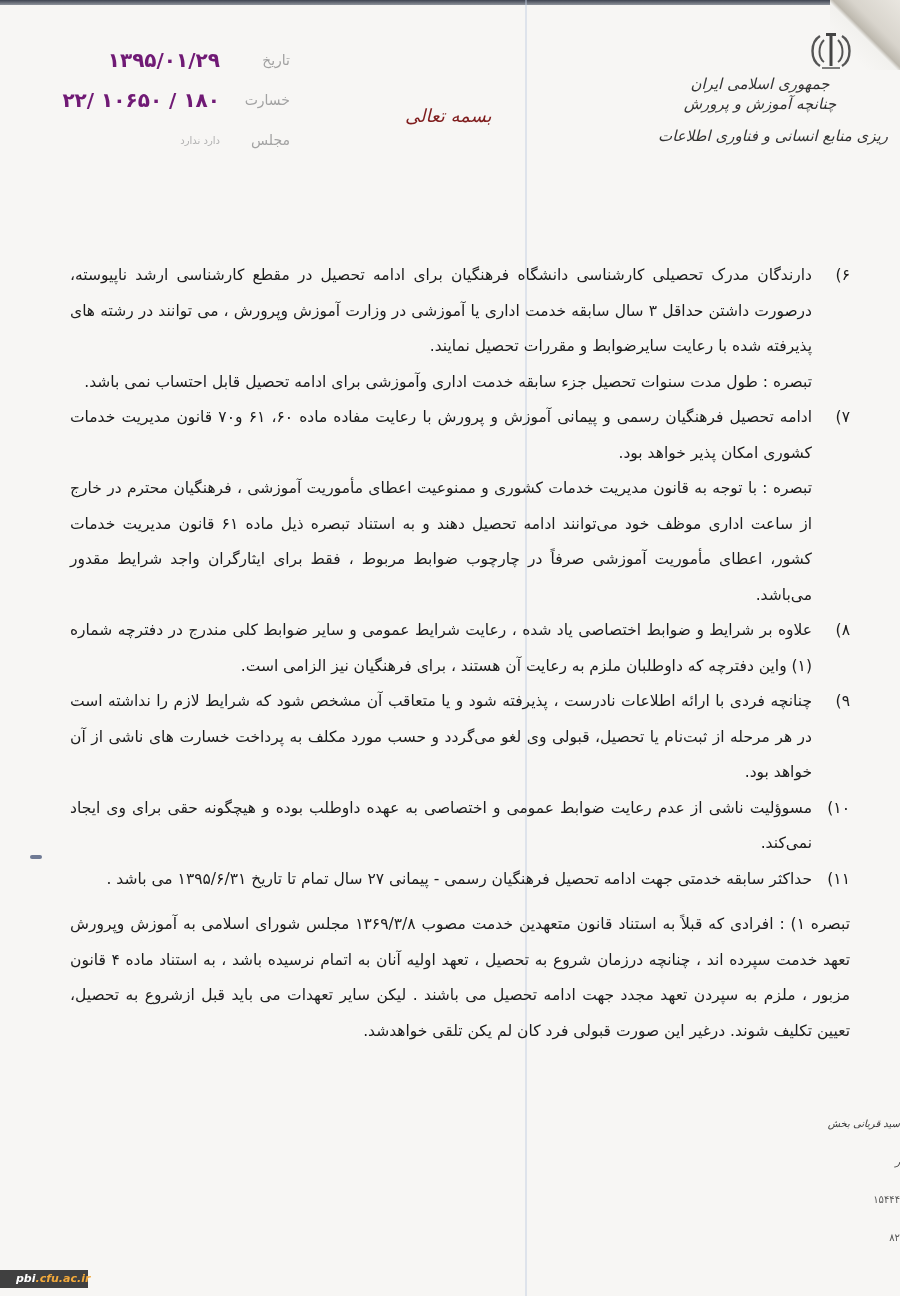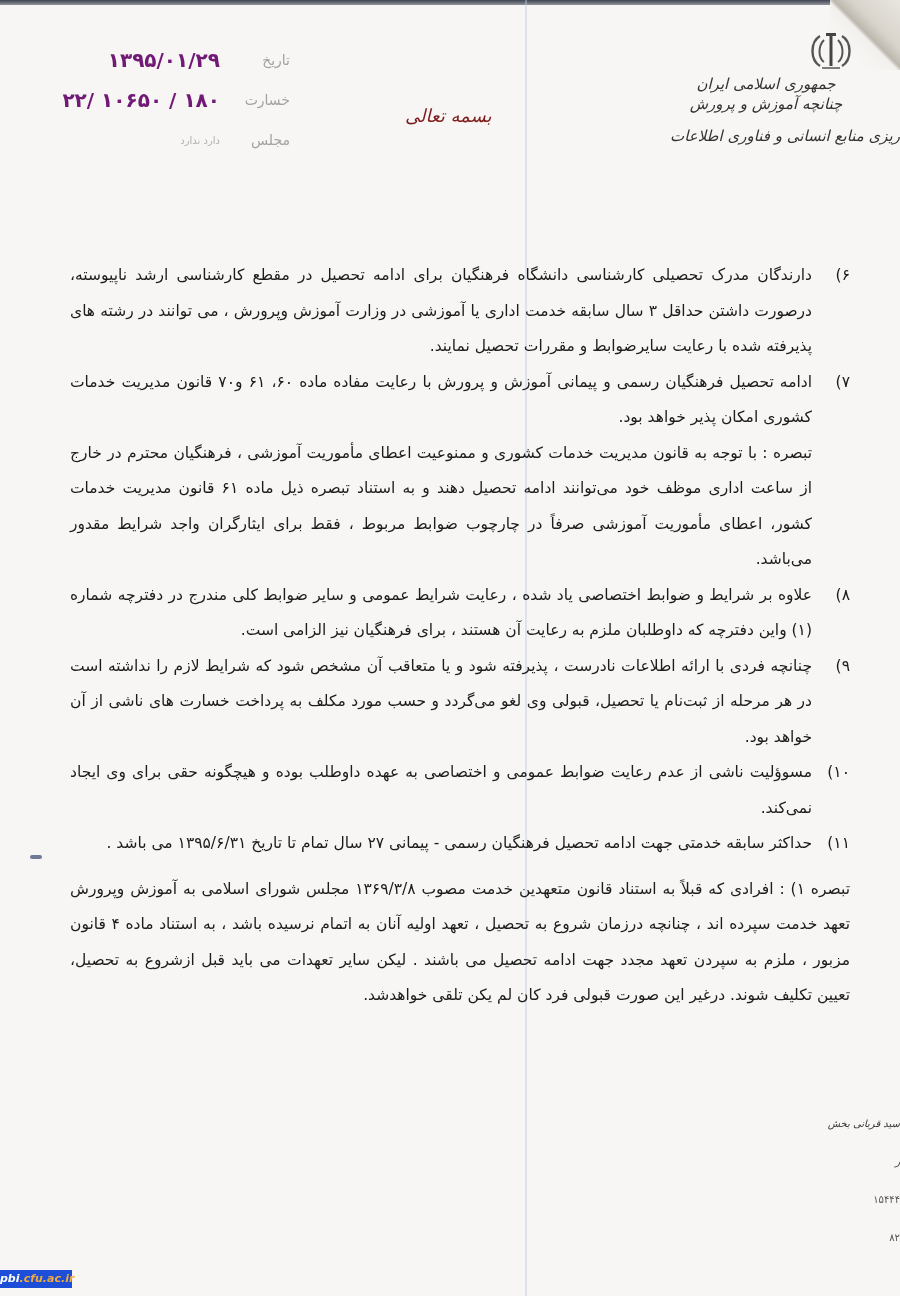--- a/index.html
+++ b/index.html
@@ -33,21 +33,21 @@
       font-family: "DejaVu Serif", serif; direction: rtl; color: #7f1d1d;
     }
     
     .emblem { position: absolute; left: 808px; top: 30px; width: 46px; height: 44px; }
     .ministry {
       position: absolute; right: 24px; top: 75px; text-align: center; direction: rtl;
       font-family: "DejaVu Serif", serif; font-style: italic; color: #333;
     }
     .ministry .l1 { font-size: 15px; padding-right: 14px; }
     .ministry .l2 { font-size: 15px; padding-right: 14px; margin-top: 2px; }
-    .ministry .l3 { font-size: 15px; margin-top: 14px; padding-right: 0; margin-right: -24px; }
+    .ministry .l3 { font-size: 15px; margin-top: 14px; padding-right: 12px; margin-right: -24px; }
     
     .body-text {
       position: absolute; left: 70px; top: 258px; width: 780px;
       direction: rtl; text-align: justify; text-align-last: right;
       font-family: "DejaVu Sans", sans-serif; font-size: 15.5px; line-height: 35.5px;
     }
     .item { display: flex; }
     .item-num { width: 38px; flex-shrink: 0; text-align: right; }
     .item-text { flex: 1; }
     .note { padding-right: 38px; }
@@ -58,22 +58,22 @@
       font-family: "DejaVu Serif", serif; font-style: italic; color: #333; font-size: 10px;
     }
     .margin-notes div { height: 38px; overflow: hidden; white-space: nowrap; }
     .margin-notes .num { font-style: normal; font-family: "DejaVu Sans", sans-serif; color: #555; }
     .mark-left {
       position: absolute; left: 30px; top: 855px; width: 12px; height: 4px;
       background: #6f7a94; border-radius: 2px;
     }
     .watermark {
       position: absolute; left: 0; top: 1270px; width: 72px; height: 18px;
-      background: #1d4ed8; color: #f2a93b; font-size: 11px; font-weight: bold;
-      font-style: italic; line-height: 18px; text-align: center;
+      background: #404040; color: #f2a93b; font-size: 11px; font-weight: bold;
+      font-style: italic; line-height: 18px; text-align: center; padding-left: 16px;
     }
     .watermark .pbi { color: #ffffff; }
   </style>
 </head>
 <body>
 
 <div class="top-shadow"></div>
 <div class="page-curl"></div>
 <div class="fold-line"></div>
 
@@ -110,20 +110,21 @@
   <div class="l1">جمهوری اسلامی ایران</div>
   <div class="l2">چنانچه آموزش و پرورش</div>
   <div class="l3">ریزی منابع انسانی و فناوری اطلاعات</div>
 </div>
 
 <div class="body-text">
   <div class="item">
     <span class="item-num">۶)</span>
     <span class="item-text">دارندگان مدرک تحصیلی کارشناسی دانشگاه فرهنگیان برای ادامه تحصیل در مقطع کارشناسی ارشد ناپیوسته، درصورت داشتن حداقل ۳ سال سابقه خدمت اداری یا آموزشی در وزارت آموزش وپرورش ، می توانند در رشته های پذیرفته شده با رعایت سایرضوابط و مقررات تحصیل نمایند.</span>
   </div>
+  <div class="note">تبصره : طول مدت سنوات تحصیل جزء سابقه خدمت اداری وآموزشی برای ادامه تحصیل قابل احتساب نمی باشد.</div>
 
   <div class="item">
     <span class="item-num">۷)</span>
     <span class="item-text">ادامه تحصیل فرهنگیان رسمی و پیمانی آموزش و پرورش با رعایت مفاده ماده ۶۰، ۶۱ و۷۰ قانون مدیریت خدمات کشوری امکان پذیر خواهد بود.</span>
   </div>
   <div class="note">تبصره : با توجه به قانون مدیریت خدمات کشوری و ممنوعیت اعطای مأموریت آموزشی ، فرهنگیان محترم در خارج از ساعت اداری موظف خود می‌توانند ادامه تحصیل دهند و به استناد تبصره ذیل ماده ۶۱ قانون مدیریت خدمات کشور، اعطای مأموریت آموزشی صرفاً در چارچوب ضوابط مربوط ، فقط برای ایثارگران واجد شرایط مقدور می‌باشد.</div>
 
   <div class="item">
     <span class="item-num">۸)</span>
     <span class="item-text">علاوه بر شرایط و ضوابط اختصاصی یاد شده ، رعایت شرایط عمومی و سایر ضوابط کلی مندرج در دفترچه شماره (۱) واین دفترچه که داوطلبان ملزم به رعایت آن هستند ، برای فرهنگیان نیز الزامی است.</span>

